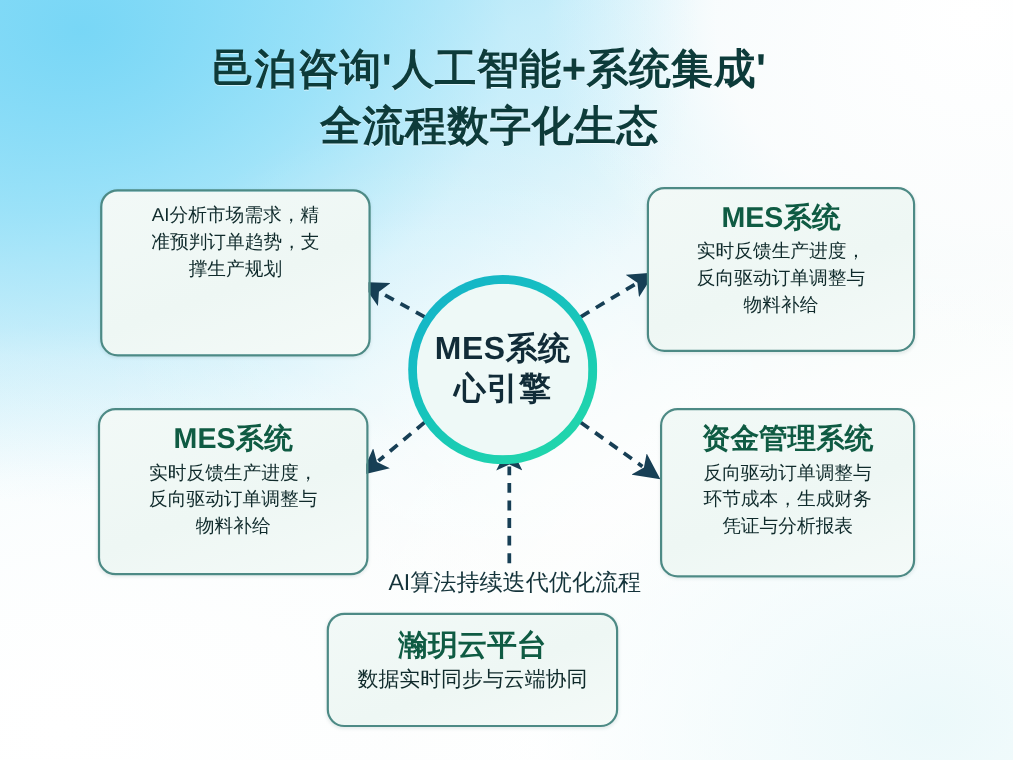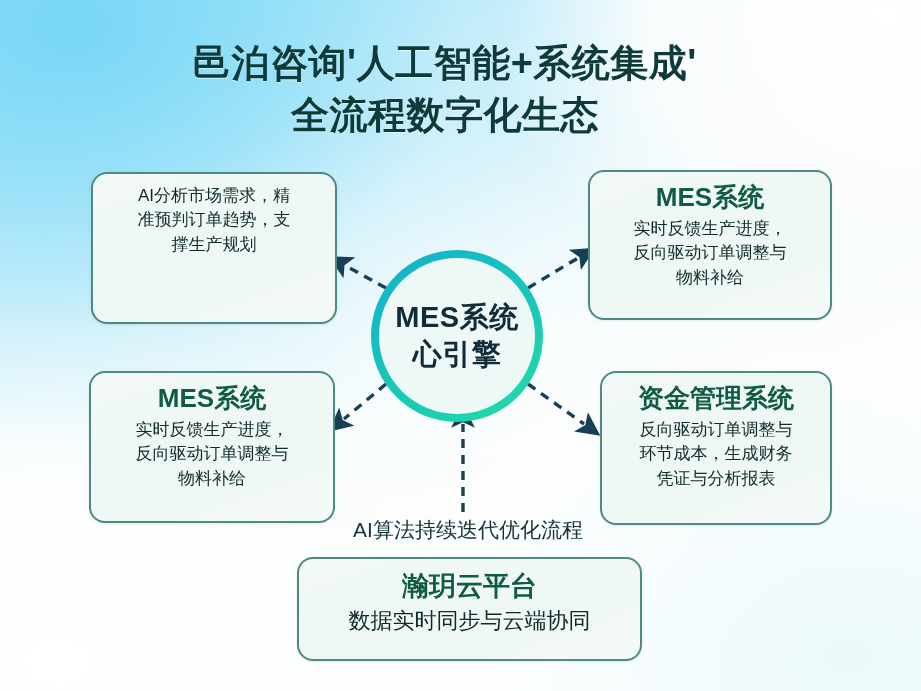--- a/index.html
+++ b/index.html
@@ -74,25 +74,25 @@
     text-align: center;
     white-space: pre-line;
   }
 
   #card-order   { left: 91px;  top: 172px; width: 246px; height: 152px; }
   #card-mes-top { left: 588px; top: 170px; width: 244px; height: 150px; }
   #card-mes-bot { left: 89px;  top: 371px; width: 246px; height: 152px; }
   #card-fund    { left: 600px; top: 371px; width: 232px; height: 154px; }
 
   #card-cloud {
-    left: 297px; top: 557px; width: 345px; height: 104px;
+    left: 297px; top: 557px; width: 265px; height: 104px;
     padding: 12px 14px;
   }
   #card-cloud .card-title { font-size: 27px; margin-bottom: 2px; }
-  #card-cloud .card-body  { text-align: center; font-size: 22px; }
+  #card-cloud .card-body  { text-align: center; font-size: 19px; }
 
   
   .hub {
     position: absolute;
     left: 371px;
     top: 250px;
     width: 172px;
     height: 172px;
     border-radius: 50%;
     background:

